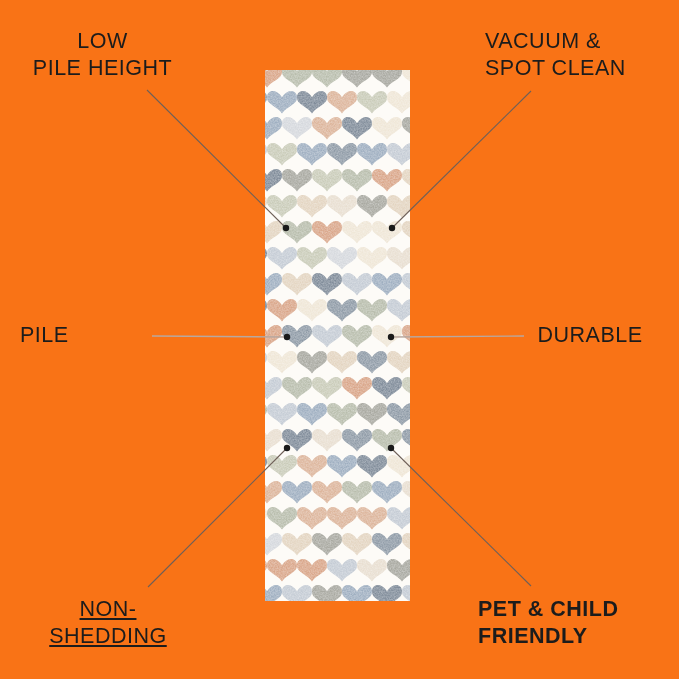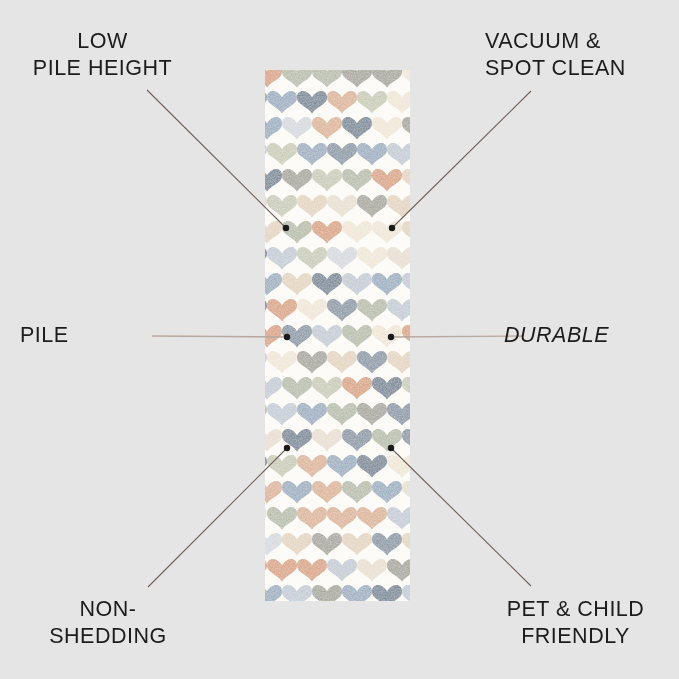--- a/index.html
+++ b/index.html
@@ -9,21 +9,21 @@
   body {
     width: 679px;
     height: 679px;
     overflow: hidden;
     font-family: "Liberation Sans", sans-serif;
   }
   #infographic {
     position: relative;
     width: 679px;
     height: 679px;
-    background: #e5e5e5;
+    background: #f97316;
   }
 
   
   #rug {
     position: absolute;
     left: 265px;
     top: 70px;
     width: 145px;
     height: 531px;
     background: #fdfbf7;
@@ -64,23 +64,23 @@
     color: #1c1c1c;
     font-size: 21.5px;
     line-height: 27px;
     letter-spacing: 0.5px;
     white-space: pre-line;
     font-weight: 400;
   }
   #label-low-pile   { left: 10px;  top: 28px;  width: 185px; text-align: center; }
   #label-vacuum     { left: 485px; top: 28px;  width: 185px; text-align: left; }
   #label-soft       { left: 20px;  top: 322px; width: 110px; text-align: left; }
-  #label-durable    { left: 504px; top: 322px; width: 140px; text-align: left; font-style: italic; }
-  #label-non-shed   { left: 8px;   top: 596px; width: 200px; text-align: center; }
-  #label-pet-child  { left: 478px; top: 596px; width: 195px; text-align: center; }
+  #label-durable    { left: 520px; top: 322px; width: 140px; text-align: center; }
+  #label-non-shed   { left: 8px;   top: 596px; width: 200px; text-align: center; text-decoration: underline; }
+  #label-pet-child  { left: 478px; top: 596px; width: 195px; text-align: left; font-weight: bold; }
 </style>
 </head>
 <body>
 
 <div id="infographic">
 
   <div id="rug">
     <svg id="rug-pattern" viewBox="0 0 145 531" preserveAspectRatio="none">
         <defs>
           <filter id="speck" x="-10%" y="-10%" width="120%" height="120%">

